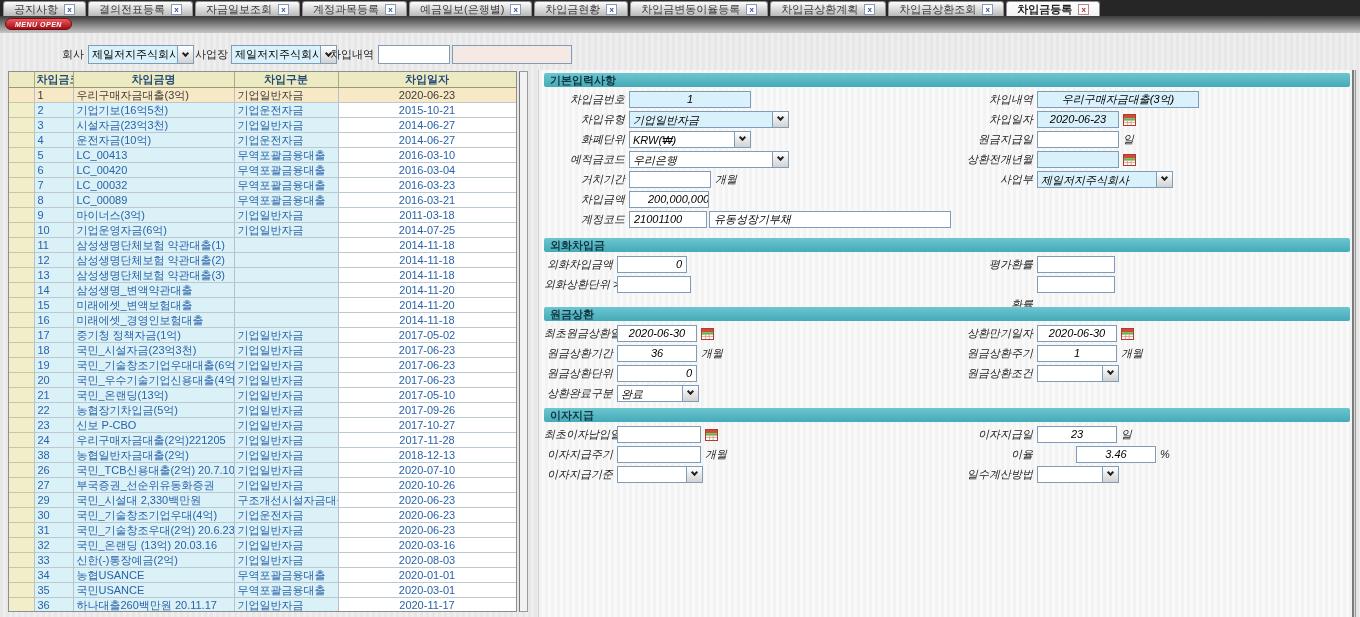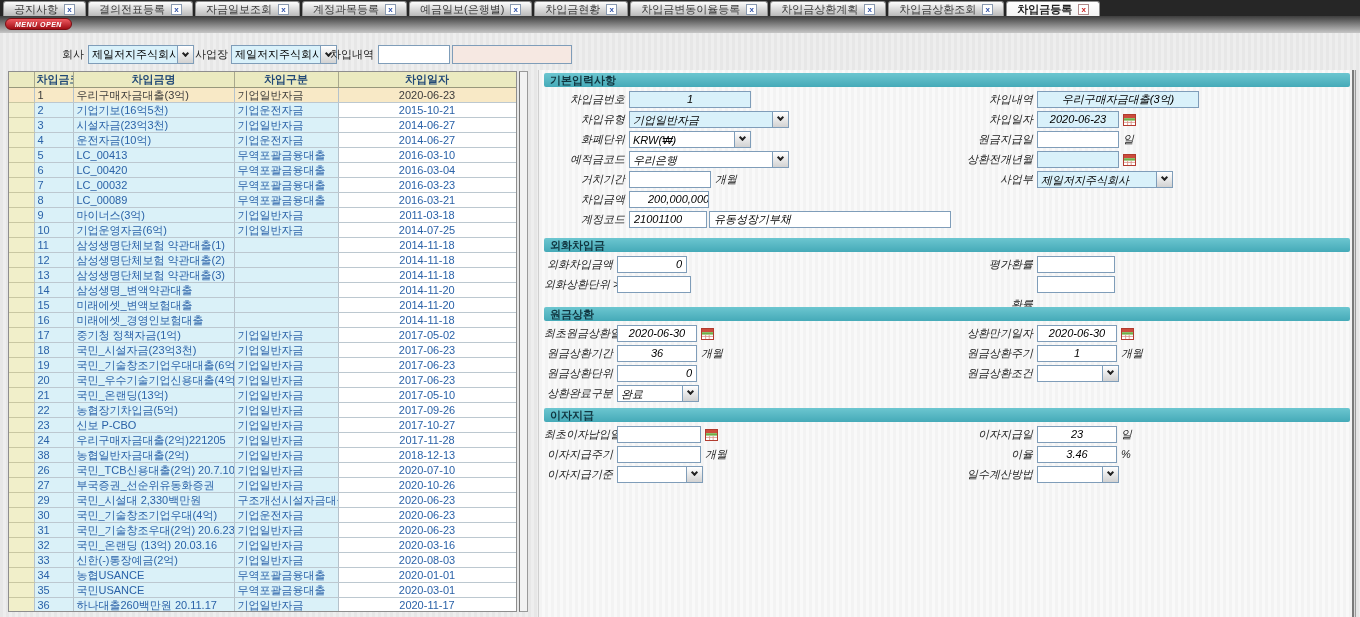--- a/index.html
+++ b/index.html
@@ -615,21 +615,21 @@
             </div>
           </div>
           <div class="fcol" style="left: 415px; width: 391px;">
             <div class="frow">
               <span class="flabel" style="width: 78px;">이자지급일</span>
               <div class="inp a-center" style="width: 80px;">23</div>
               <span class="sfx">일</span>
             </div>
             <div class="frow">
               <span class="flabel" style="width: 78px;">이율</span>
-              <div class="inp a-center" style="width: 80px;">3.46</div>
+              <div class="inp a-center" style="width: 80px; margin-left: 39px;">3.46</div>
               <span class="sfx">%</span>
             </div>
             <div class="frow">
               <span class="flabel" style="width: 78px;">일수계산방법</span>
               <div class="sel fsel" style="width: 82px;">
                 <span class="sv"></span>
                 <span class="sb">
                   <i class="chev"></i>
                 </span>
               </div>

